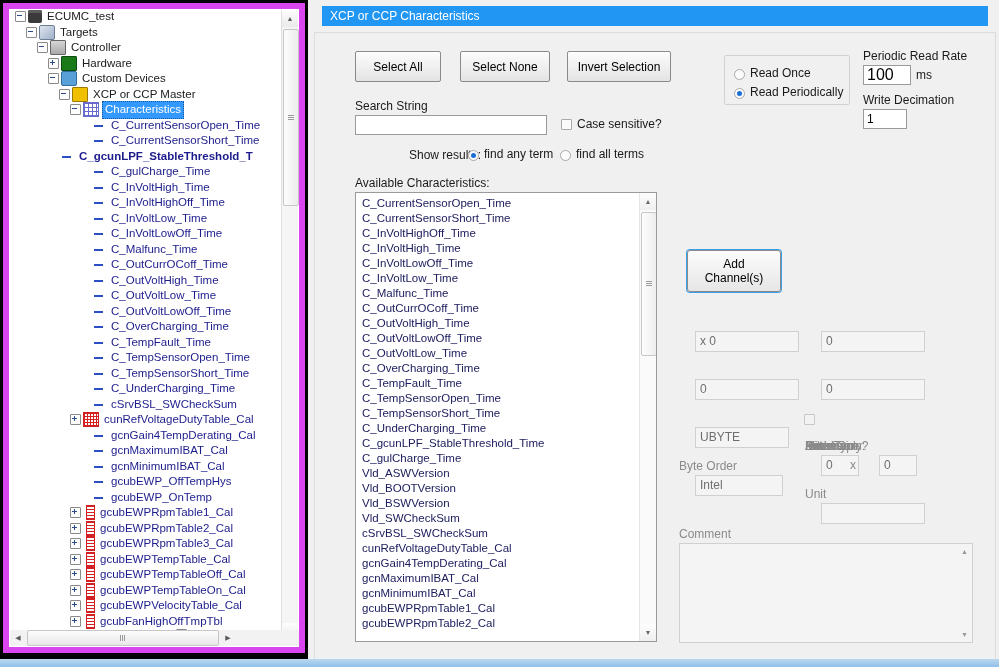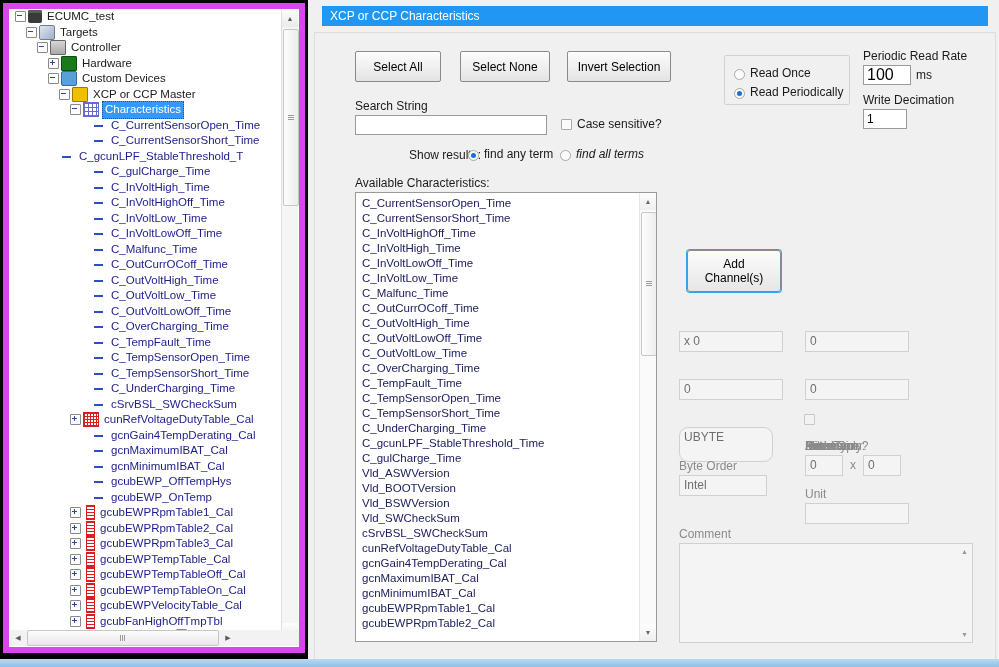--- a/index.html
+++ b/index.html
@@ -147,21 +147,21 @@
   .rb{
     position:absolute;width:11px;height:11px;border-radius:50%;
     background:#fbfbfb;border:1px solid #a9a9a9;box-sizing:border-box;
   }
   .rb.on::after{
     content:"";position:absolute;left:2px;top:2px;width:5px;height:5px;border-radius:50%;background:#1a6fd4;
   }
   .rb-any{left:153px;top:117px;}
   .lbl-any{left:169px;top:114px;}
   .rb-all{left:245px;top:117px;}
-  .lbl-all{left:261px;top:114px;font-style:italic;}
+  .lbl-all{left:261px;top:114px;}
 
   .lbl-avail{left:40px;top:143px;}
 
   .listbox{
     position:absolute;left:40px;top:159px;width:302px;height:450px;
     background:#fff;border:1px solid #9a9a9a;box-sizing:border-box;overflow:hidden;
   }
   .listbox .items{
     position:absolute;left:0;top:0;width:284px;padding:3px 0 0 6px;box-sizing:border-box;
   }
@@ -217,32 +217,33 @@
     box-shadow:0 0 0 1px #3aa0e8;
     font-size:12px;line-height:14px;color:#000;cursor:pointer;
     display:flex;align-items:center;justify-content:center;flex-direction:column;
     font-family:"Liberation Sans", sans-serif;
   }
 
   .dinp{
     position:absolute;background:#f4f4f4;border:1px solid #d0d0d0;box-sizing:border-box;
     font-size:12px;color:#6e6e6e;padding:0 4px;line-height:19px;
     font-family:"Liberation Sans", sans-serif;
+    margin-left:16px;
   }
 
   .lbl-address{left:364px;top:282px;}
   .inp-address{left:364px;top:298px;width:104px;height:21px;}
   .lbl-max{left:490px;top:282px;}
   .inp-max{left:490px;top:298px;width:104px;height:21px;}
   .lbl-ext{left:364px;top:330px;}
   .inp-ext{left:364px;top:346px;width:104px;height:21px;}
   .lbl-min{left:490px;top:330px;}
   .inp-min{left:490px;top:346px;width:104px;height:21px;}
   .lbl-dtype{left:364px;top:378px;}
-  .inp-dtype{left:364px;top:394px;width:94px;height:35px;border-radius:9px;}
+  .inp-dtype{left:364px;top:394px;width:94px;height:21px;}
   .cb-ro{left:489px;top:381px;background:#f2f2f2;border-color:#c8c8c8;}
   .lbl-ro{left:505px;top:378px;}
   .lbl-dim{left:490px;top:406px;}
   .inp-dim1{left:490px;top:422px;width:38px;height:21px;}
   .lbl-x{left:535px;top:425px;}
   .inp-dim2{left:548px;top:422px;width:38px;height:21px;}
   .lbl-border{left:364px;top:426px;}
   .inp-border{left:364px;top:442px;width:88px;height:21px;}
   .lbl-unit{left:490px;top:454px;}
   .inp-unit{left:490px;top:470px;width:104px;height:21px;}
@@ -314,21 +315,21 @@
           <div class="tnode leaf" style="padding-left: 72px;">
             <span class="exp none"></span>
             <span class="ico ico-dash"></span>
             <span class="lbl">C_CurrentSensorOpen_Time</span>
           </div>
           <div class="tnode leaf" style="padding-left: 72px;">
             <span class="exp none"></span>
             <span class="ico ico-dash"></span>
             <span class="lbl">C_CurrentSensorShort_Time</span>
           </div>
-          <div class="tnode leaf" style="padding-left: 40px;">
+          <div class="tnode leaf" style="padding-left: 40px; font-weight: bold;">
             <span class="exp none"></span>
             <span class="ico ico-dash"></span>
             <span class="lbl">C_gcunLPF_StableThreshold_T</span>
           </div>
           <div class="tnode leaf" style="padding-left: 72px;">
             <span class="exp none"></span>
             <span class="ico ico-dash"></span>
             <span class="lbl">C_gulCharge_Time</span>
           </div>
           <div class="tnode leaf" style="padding-left: 72px;">

